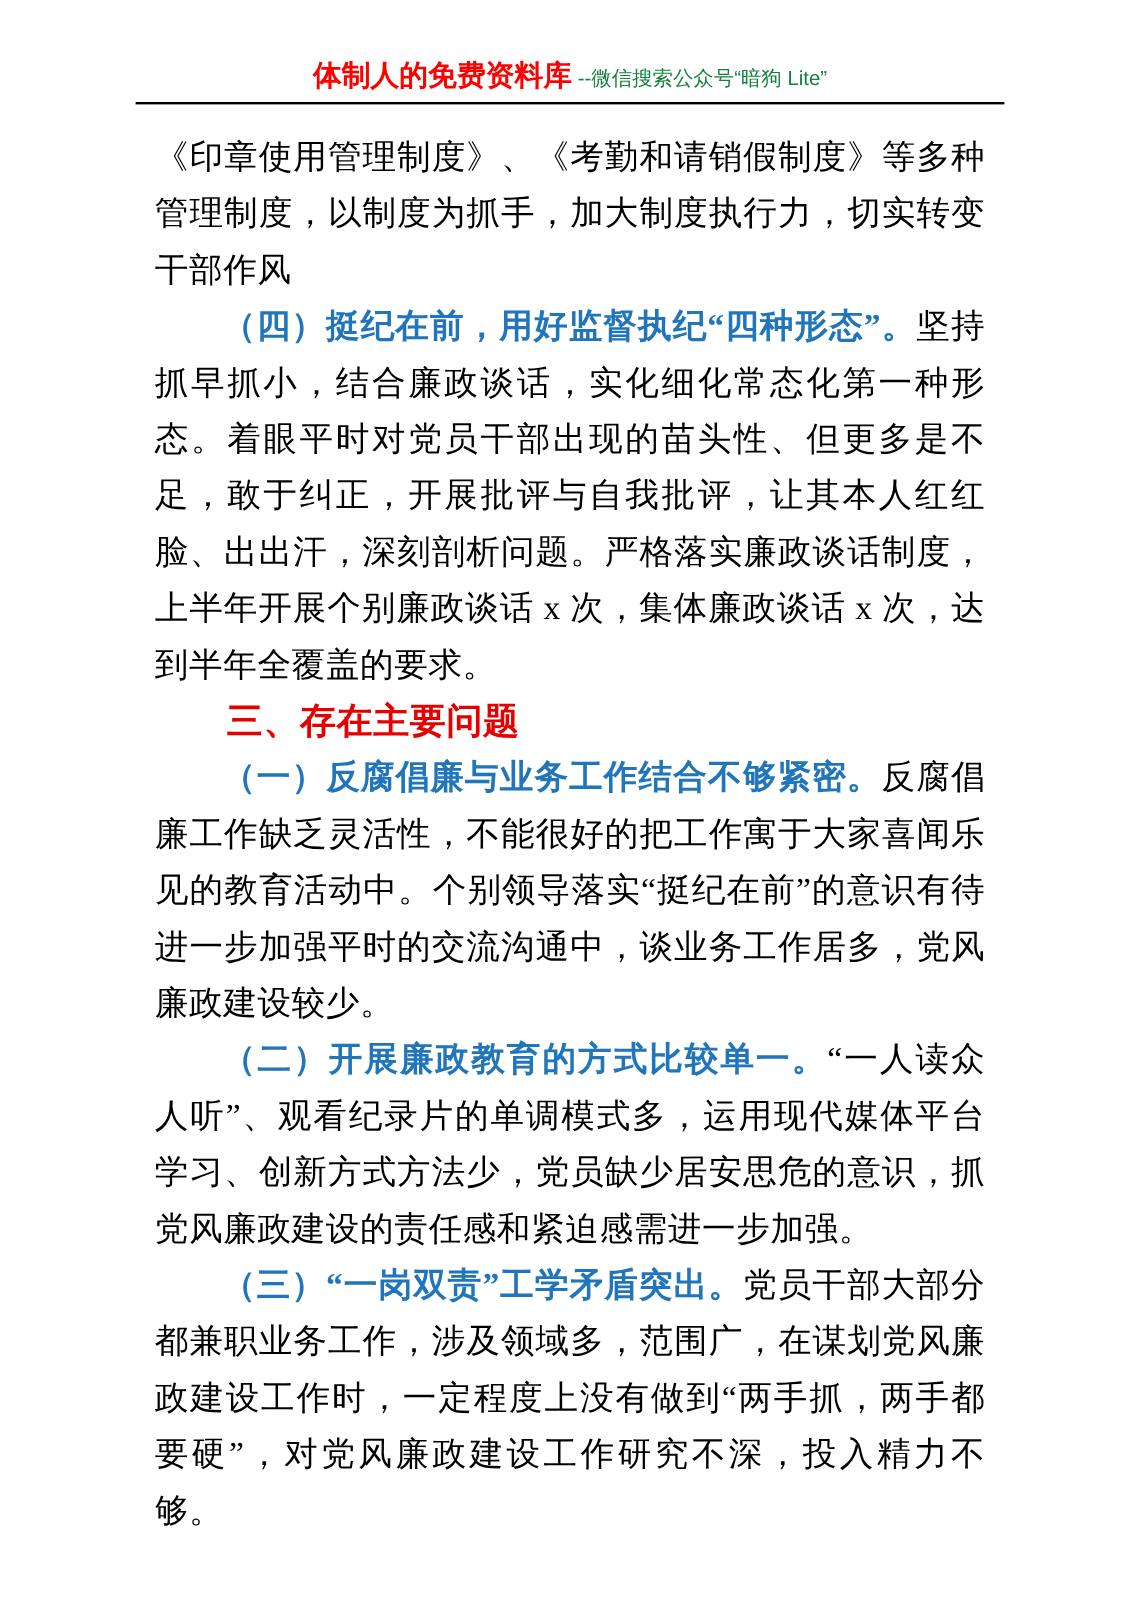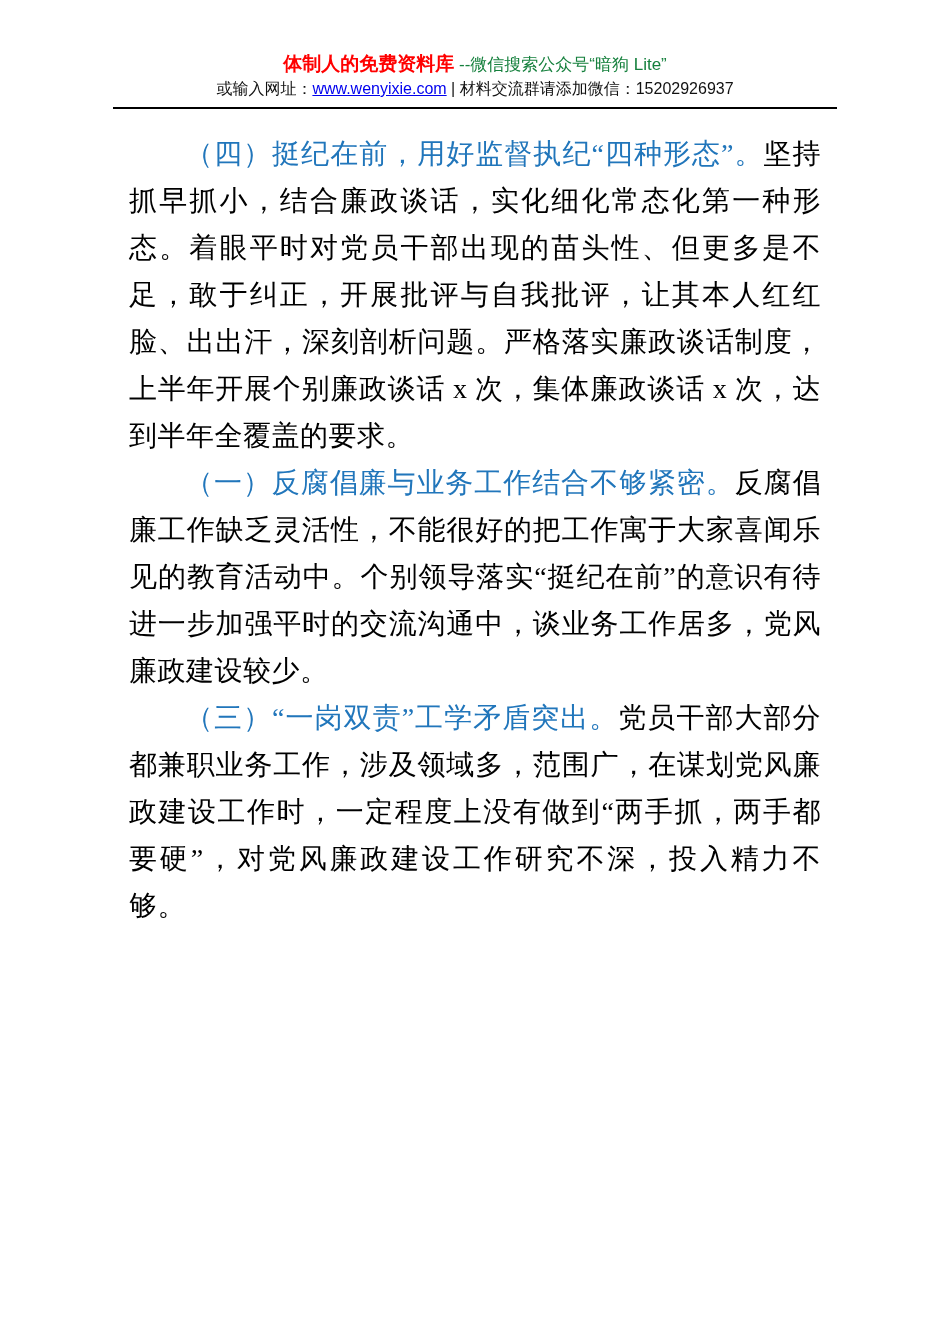--- a/index.html
+++ b/index.html
@@ -26,21 +26,21 @@
     padding-bottom: 7px;
   }
   .hdr-line1 {
     font-size: 17px;
     line-height: 24px;
     white-space: nowrap;
   }
   .brand {
     color: var(--brand-red, #ff0000);
     font-weight: bold;
-    font-size: 19px;
+    font-size: 24px;
   }
   .tagline {
     color: #15803d;
   }
   .hdr-line2 {
     font-size: 16px;
     line-height: 22px;
     margin-top: 1px;
     white-space: nowrap;
     color: #111111;
@@ -63,42 +63,42 @@
     padding: 0;
   }
   .para.indent {
     text-indent: 2em;
   }
   .seg-plain {
     color: #000000;
   }
   .seg-blue {
     color: var(--accent-blue, #2176bb);
-    font-weight: normal;
+    font-weight: bold;
   }
   .para.heading {
     font-family: "Liberation Sans", "DejaVu Sans", sans-serif;
     font-weight: bold;
     font-size: 30px;
     line-height: 47px;
   }
   .seg-red {
     color: var(--heading-red, #e60000);
   }
 </style>
 </head>
 <body>
 
 <div class="sheet">
   <div class="page-header">
     <div class="hdr-line1">
       <span class="brand">体制人的免费资料库</span><span class="tagline"> --微信搜索公众号“暗狗 Lite”</span>
     </div>
-    <div class="hdr-line2">
-      <span>或输入网址：</span><a class="site-link">www.wenyixie.com</a><span> | 材料交流群请添加微信：15202926937</span>
-    </div>
   </div>
   <div class="doc-body">
+      <p class="para"><span class="seg-plain">《印章使用管理制度》、《考勤和请销假制度》等多种管理制度，以制度为抓手，加大制度执行力，切实转变干部作风</span></p>
       <p class="para indent"><span class="seg-blue">（四）挺纪在前，用好监督执纪“四种形态”。</span><span class="seg-plain">坚持抓早抓小，结合廉政谈话，实化细化常态化第一种形态。着眼平时对党员干部出现的苗头性、但更多是不足，敢于纠正，开展批评与自我批评，让其本人红红脸、出出汗，深刻剖析问题。严格落实廉政谈话制度，上半年开展个别廉政谈话 x 次，集体廉政谈话 x 次，达到半年全覆盖的要求。</span></p>
+      <p class="para indent heading"><span class="seg-red">三、存在主要问题</span></p>
       <p class="para indent"><span class="seg-blue">（一）反腐倡廉与业务工作结合不够紧密。</span><span class="seg-plain">反腐倡廉工作缺乏灵活性，不能很好的把工作寓于大家喜闻乐见的教育活动中。个别领导落实“挺纪在前”的意识有待进一步加强平时的交流沟通中，谈业务工作居多，党风廉政建设较少。</span></p>
+      <p class="para indent"><span class="seg-blue">（二）开展廉政教育的方式比较单一。</span><span class="seg-plain">“一人读众人听”、观看纪录片的单调模式多，运用现代媒体平台学习、创新方式方法少，党员缺少居安思危的意识，抓党风廉政建设的责任感和紧迫感需进一步加强。</span></p>
       <p class="para indent"><span class="seg-blue">（三）“一岗双责”工学矛盾突出。</span><span class="seg-plain">党员干部大部分都兼职业务工作，涉及领域多，范围广，在谋划党风廉政建设工作时，一定程度上没有做到“两手抓，两手都要硬”，对党风廉政建设工作研究不深，投入精力不够。</span></p>
     </div>
 </div>
 
 </body></html>

